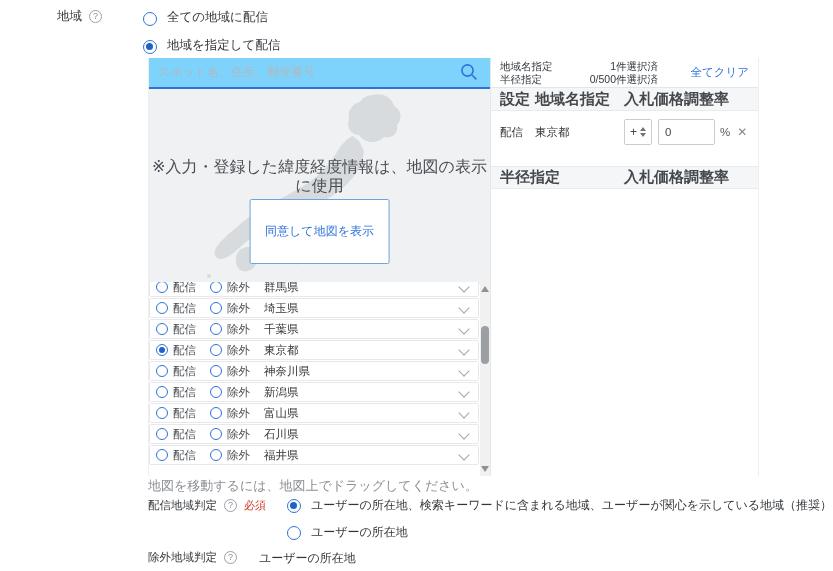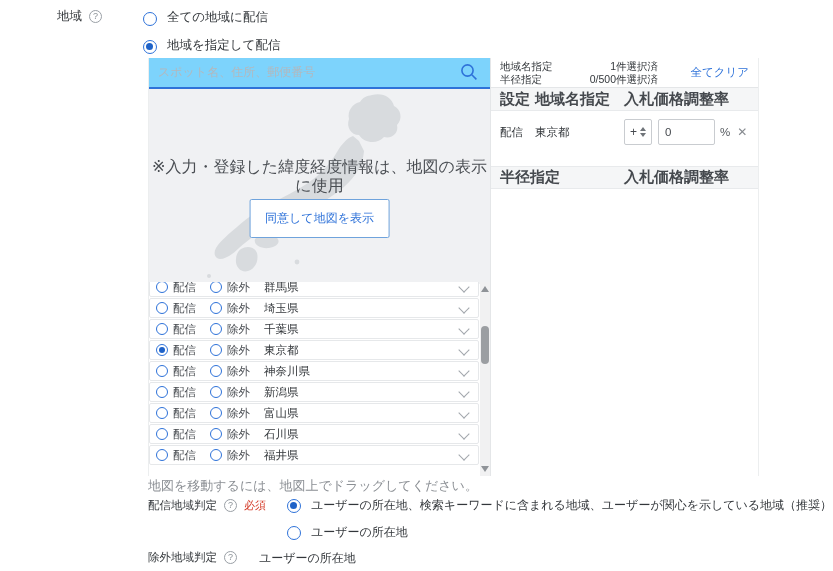--- a/index.html
+++ b/index.html
@@ -33,21 +33,21 @@
   .search-bar input{position:absolute;left:0;top:0;width:300px;height:27px;border:0;outline:none;
         padding:0 0 0 9px;font-size:12px;color:#3c3f43;font-family:inherit;background:transparent;}
   .search-bar input::placeholder{color:#b3b8bd;}
   .search-icon{position:absolute;right:12px;top:5px;width:18px;height:18px;}
 
   
   .map-area{position:relative;height:195px;background:#f0f1f3;overflow:hidden;}
   .map-area svg.jp{position:absolute;left:0;top:0;}
   .map-notice{position:absolute;left:0;top:68px;width:100%;text-align:center;font-size:16px;line-height:19px;color:#4a4e53;}
   .consent-btn{position:absolute;left:50%;top:110px;transform:translateX(-50%);background:#fff;
-        border:1px solid #6fa3dc;border-radius:2px;color:#2e72d9;font-size:12px;padding:10px 15px;
+        border:1px solid #6fa3dc;border-radius:2px;color:#2e72d9;font-size:12px;padding:23px 15px;
         font-family:inherit;cursor:pointer;white-space:nowrap;}
 
   
   .pref-list{position:absolute;left:0;top:224px;width:330px;height:194px;overflow:hidden;}
   .pref-row{box-sizing:border-box;display:flex;align-items:center;height:20px;margin-bottom:1px;
         background:#fff;border:1px solid #e6e8ea;border-radius:2px;padding:0 10px 0 6px;font-size:11.5px;color:#45494e;}
   .pref-row:first-child{margin-top:-5px;}
   .pref-row .opt-label{margin:0 14px 0 5px;color:#4a4e53;}
   .pref-row .pref-name{color:#33373b;}
   .pref-row .chev{margin-left:auto;}

